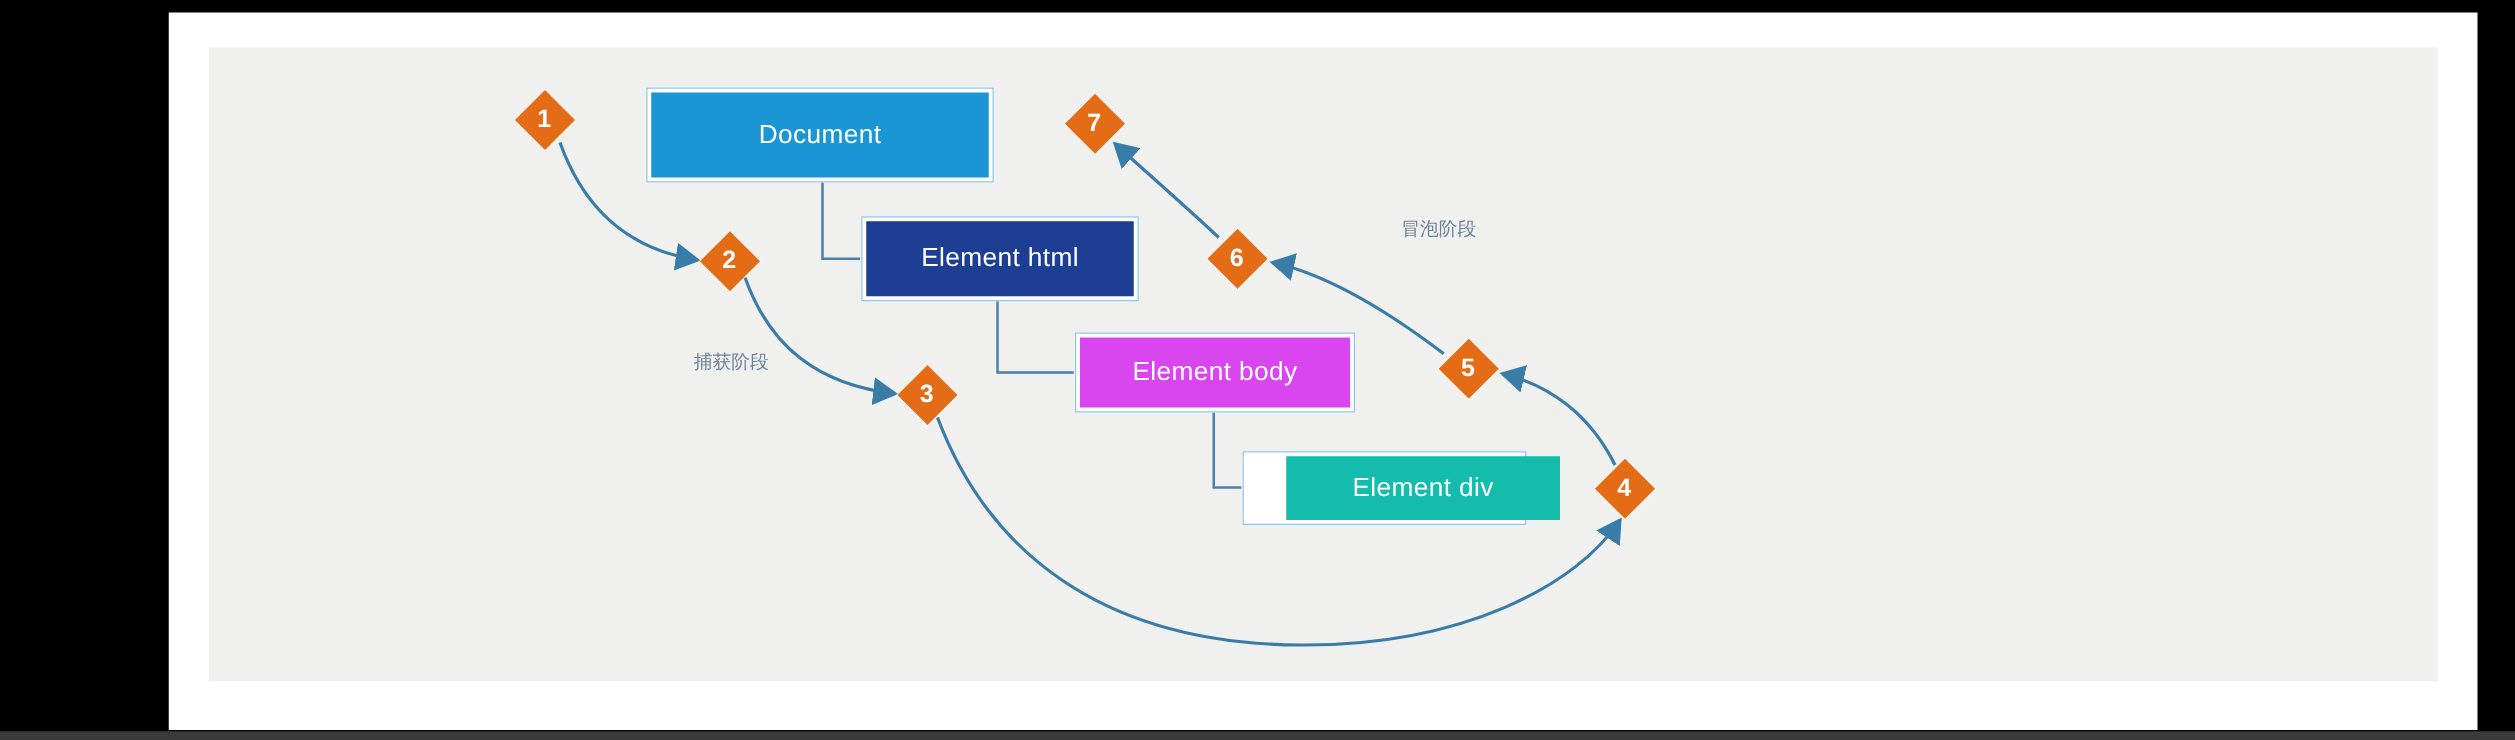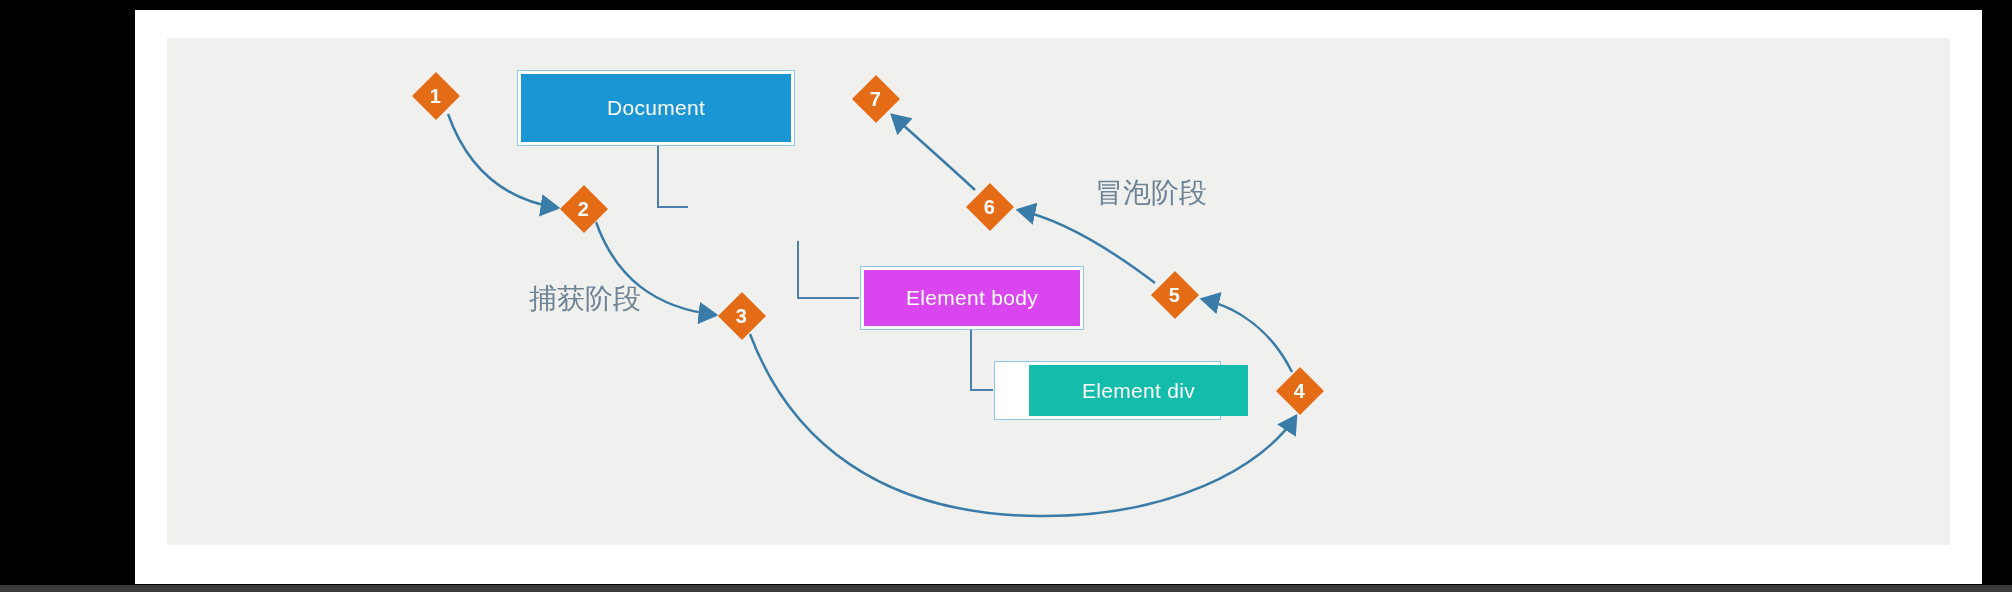--- a/index.html
+++ b/index.html
@@ -97,21 +97,21 @@
   .marker-3 { left: 558px; top: 261px; }
   .marker-4 { left: 1116px; top: 336px; }
   .marker-5 { left: 991px;  top: 240px; }
   .marker-6 { left: 806px;  top: 152px; }
   .marker-7 { left: 692px;  top: 44px; }
 
   .phase-label {
     position: absolute;
     width: 190px;
     text-align: center;
-    font-size: 28px;
+    font-size: 15px;
     color: #6e8496;
   }
   .phase-capture { left: 323px; top: 242px; }
   .phase-bubble  { left: 889px; top: 136px; }
 </style>
 </head>
 <body>
 
 <div class="stage">
   <div class="window">
@@ -132,20 +132,23 @@
         <path d="M 429 184 C 449 240, 488 270, 549 277" fill="none" stroke="#3a7ca8" stroke-width="2.5" marker-end="url(#arrowhead)"></path>
         <path d="M 583 296 C 623 402, 713 477, 873 478 C 1003 479, 1095 430, 1129 378" fill="none" stroke="#3a7ca8" stroke-width="2.5" marker-end="url(#arrowhead)"></path>
 
         <path d="M 1125 334 C 1105 294, 1073 270, 1035 261" fill="none" stroke="#3a7ca8" stroke-width="2.5" marker-end="url(#arrowhead)"></path>
         <path d="M 988 245 C 938 207, 893 181, 851 172" fill="none" stroke="#3a7ca8" stroke-width="2.5" marker-end="url(#arrowhead)"></path>
         <path d="M 808 152 C 778 124, 748 98, 725 77" fill="none" stroke="#3a7ca8" stroke-width="2.5" marker-end="url(#arrowhead)"></path>
       </svg>
 
       <div class="node node-document">
         <div class="node-fill">Document</div>
+      </div>
+      <div class="node node-html">
+        <div class="node-fill">Element html</div>
       </div>
       <div class="node node-body">
         <div class="node-fill">Element body</div>
       </div>
       <div class="node node-div">
         <div class="node-fill">Element div</div>
       </div>
 
       <div class="marker marker-1">
           <span>1</span>

